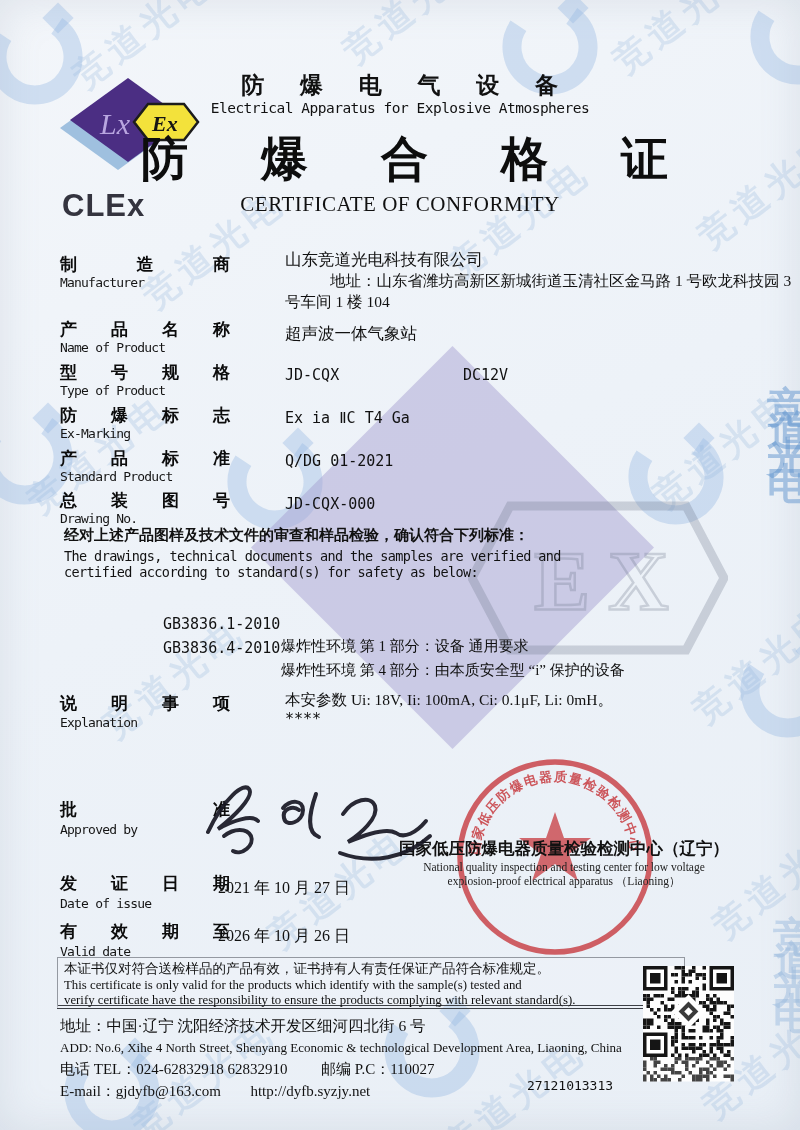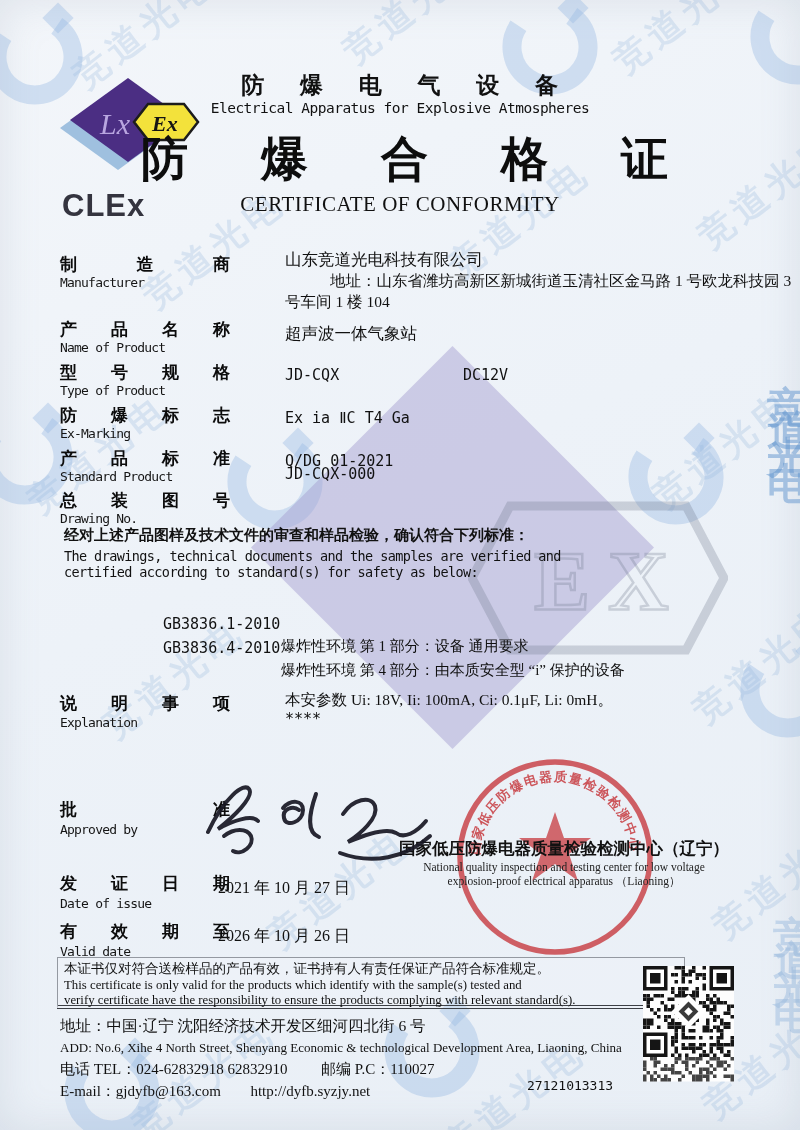--- a/index.html
+++ b/index.html
@@ -187,21 +187,21 @@
   <div class="zh-label" style="top:404px;">防 爆 标 志</div>
   <div class="en-label" style="top:426px;">Ex-Marking</div>
   <div class="val-mono" style="top:409px;">Ex ia ⅡC T4 Ga</div>
 
   <div class="zh-label" style="top:447px;">产 品 标 准</div>
   <div class="en-label" style="top:469px;">Standard Product</div>
   <div class="val-mono" style="top:452px;">Q/DG 01-2021</div>
 
   <div class="zh-label" style="top:489px;">总 装 图 号</div>
   <div class="en-label" style="top:511px;">Drawing No.</div>
-  <div class="val-mono" style="top:465px;text-align:center;">JD-CQX-000</div>
+  <div class="val-mono" style="top:495px;text-align:center;">JD-CQX-000</div>
 
   <div class="abs stmt-cn">经对上述产品图样及技术文件的审查和样品检验，确认符合下列标准：</div>
   <div class="stmt-en" style="top:548px;">The drawings, technical documents and the samples are verified and</div>
   <div class="stmt-en" style="top:564px;">certified according to standard(s) for safety as below:</div>
 
   <div class="std-code" style="top:615px;">GB3836.1-2010</div>
   <div class="std-desc" style="top:614px;">爆炸性环境 第 1 部分：设备 通用要求</div>
   <div class="std-code" style="top:639px;">GB3836.4-2010</div>
   <div class="std-desc" style="top:638px;">爆炸性环境 第 4 部分：由本质安全型 “i” 保护的设备</div>
 

